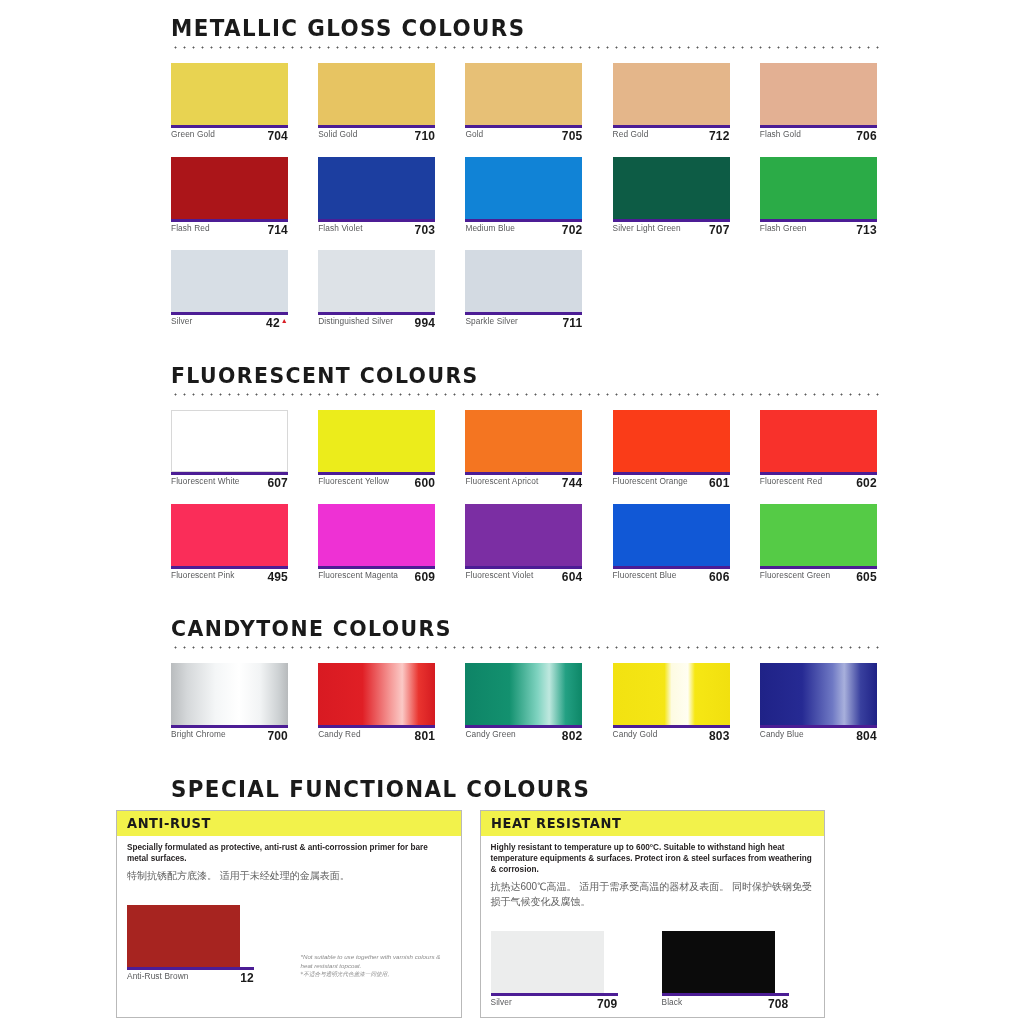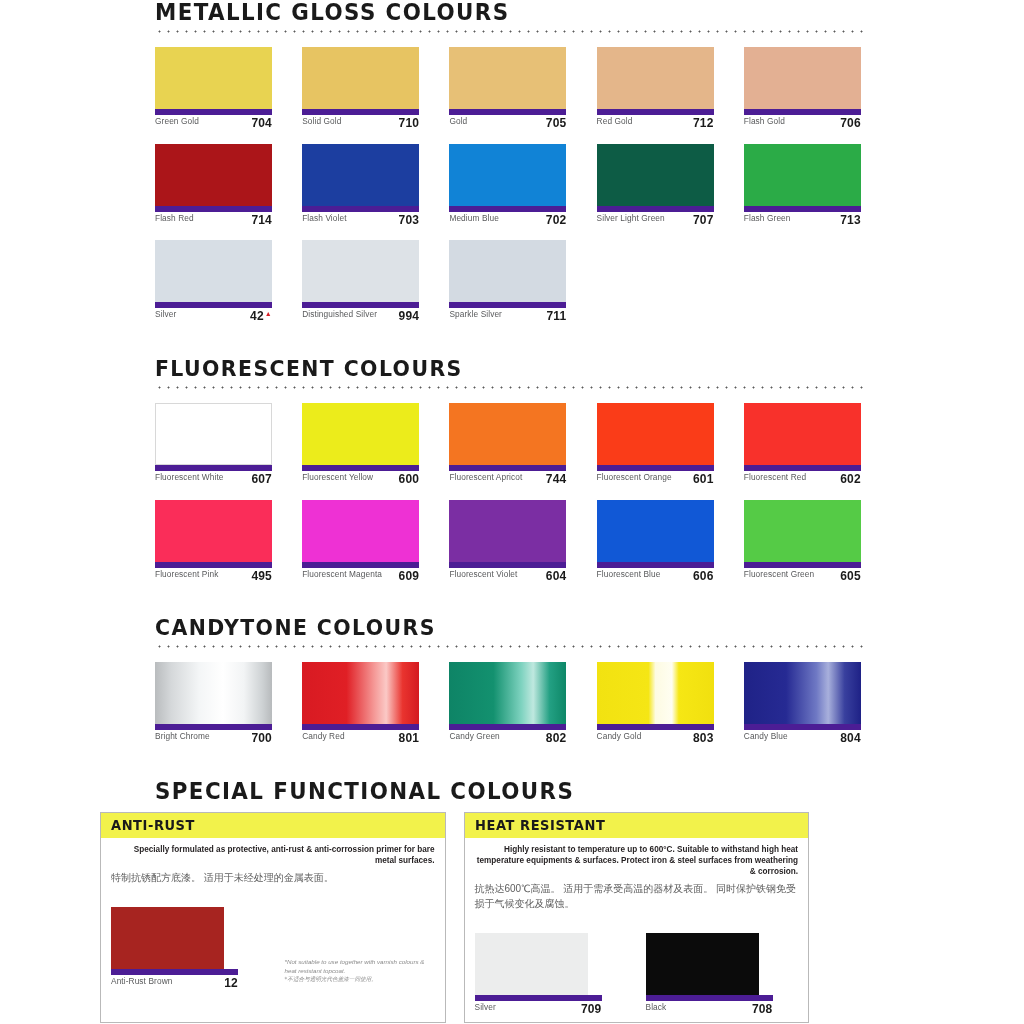--- a/index.html
+++ b/index.html
@@ -3,21 +3,21 @@
 <meta charset="utf-8">
 <style>
   html,body{margin:0;padding:0;}
   body{
     width:1024px;height:1024px;
     background:#ffffff;
     font-family:"Liberation Sans", sans-serif;
     color:#231f20;
     overflow:hidden;
   }
-  .page{position:relative;width:1024px;height:1024px;padding:0;box-sizing:border-box;}
+  .page{position:relative;width:1024px;height:1024px;padding:16px;box-sizing:border-box;}
 
   
   .section{margin:0;}
   .sec-head{
     margin:0 0 0 155px;
     width:709px;
   }
   .sec-title{
     font-family:"DejaVu Sans", sans-serif;
     font-weight:700;
@@ -49,21 +49,21 @@
   }
   .cell{width:117px;}
   .chip{
     width:117px;height:62px;
     box-sizing:border-box;
     position:relative;
   }
   .chip.bordered{border:1px solid #d8d8d8;}
   .meta{
     display:flex;align-items:flex-start;justify-content:space-between;
-    border-top:6px solid #4c1d95;
+    border-top:3px solid #4c1d95;
     padding-top:2px;
     gap:4px;
   }
   .cname{
     font-size:8.3px;line-height:1.18;color:#58595b;
     letter-spacing:.1px;flex:1 1 auto;
   }
   .ccode{
     font-size:12px;font-weight:700;color:#1a1a1a;
     letter-spacing:.2px;white-space:nowrap;line-height:1.05;
@@ -89,21 +89,21 @@
     background:#f2f24b;
     padding:4px 10px 5px 10px;
   }
   .panel-title{
     font-family:"DejaVu Sans", sans-serif;
     font-weight:700;font-size:14px;letter-spacing:.6px;color:#1a1a1a;
     transform:scaleX(0.93);transform-origin:left center;white-space:nowrap;
   }
   .panel-body{padding:7px 10px 6px 10px;flex:1 1 auto;display:flex;flex-direction:column;}
   .desc{
-    font-size:8.2px;line-height:1.34;font-weight:700;color:#231f20;margin:0;text-align:right;
+    font-size:8.2px;line-height:1.34;font-weight:700;color:#231f20;margin:0;
   }
   .desc-cn{
     font-size:10px;line-height:1.5;color:#5d5d5d;margin:3px 0 0 0;
     font-family:Liberation Sans, sans-serif;
   }
   .sf-swatches{display:flex;align-items:flex-end;gap:44px;margin-top:12px;}
   .sf-cell{width:127px;}
   .sf-chip{width:113px;height:62px;box-sizing:border-box;}
   .note{
     font-size:6.2px;line-height:1.45;font-style:italic;color:#8a8a8a;

